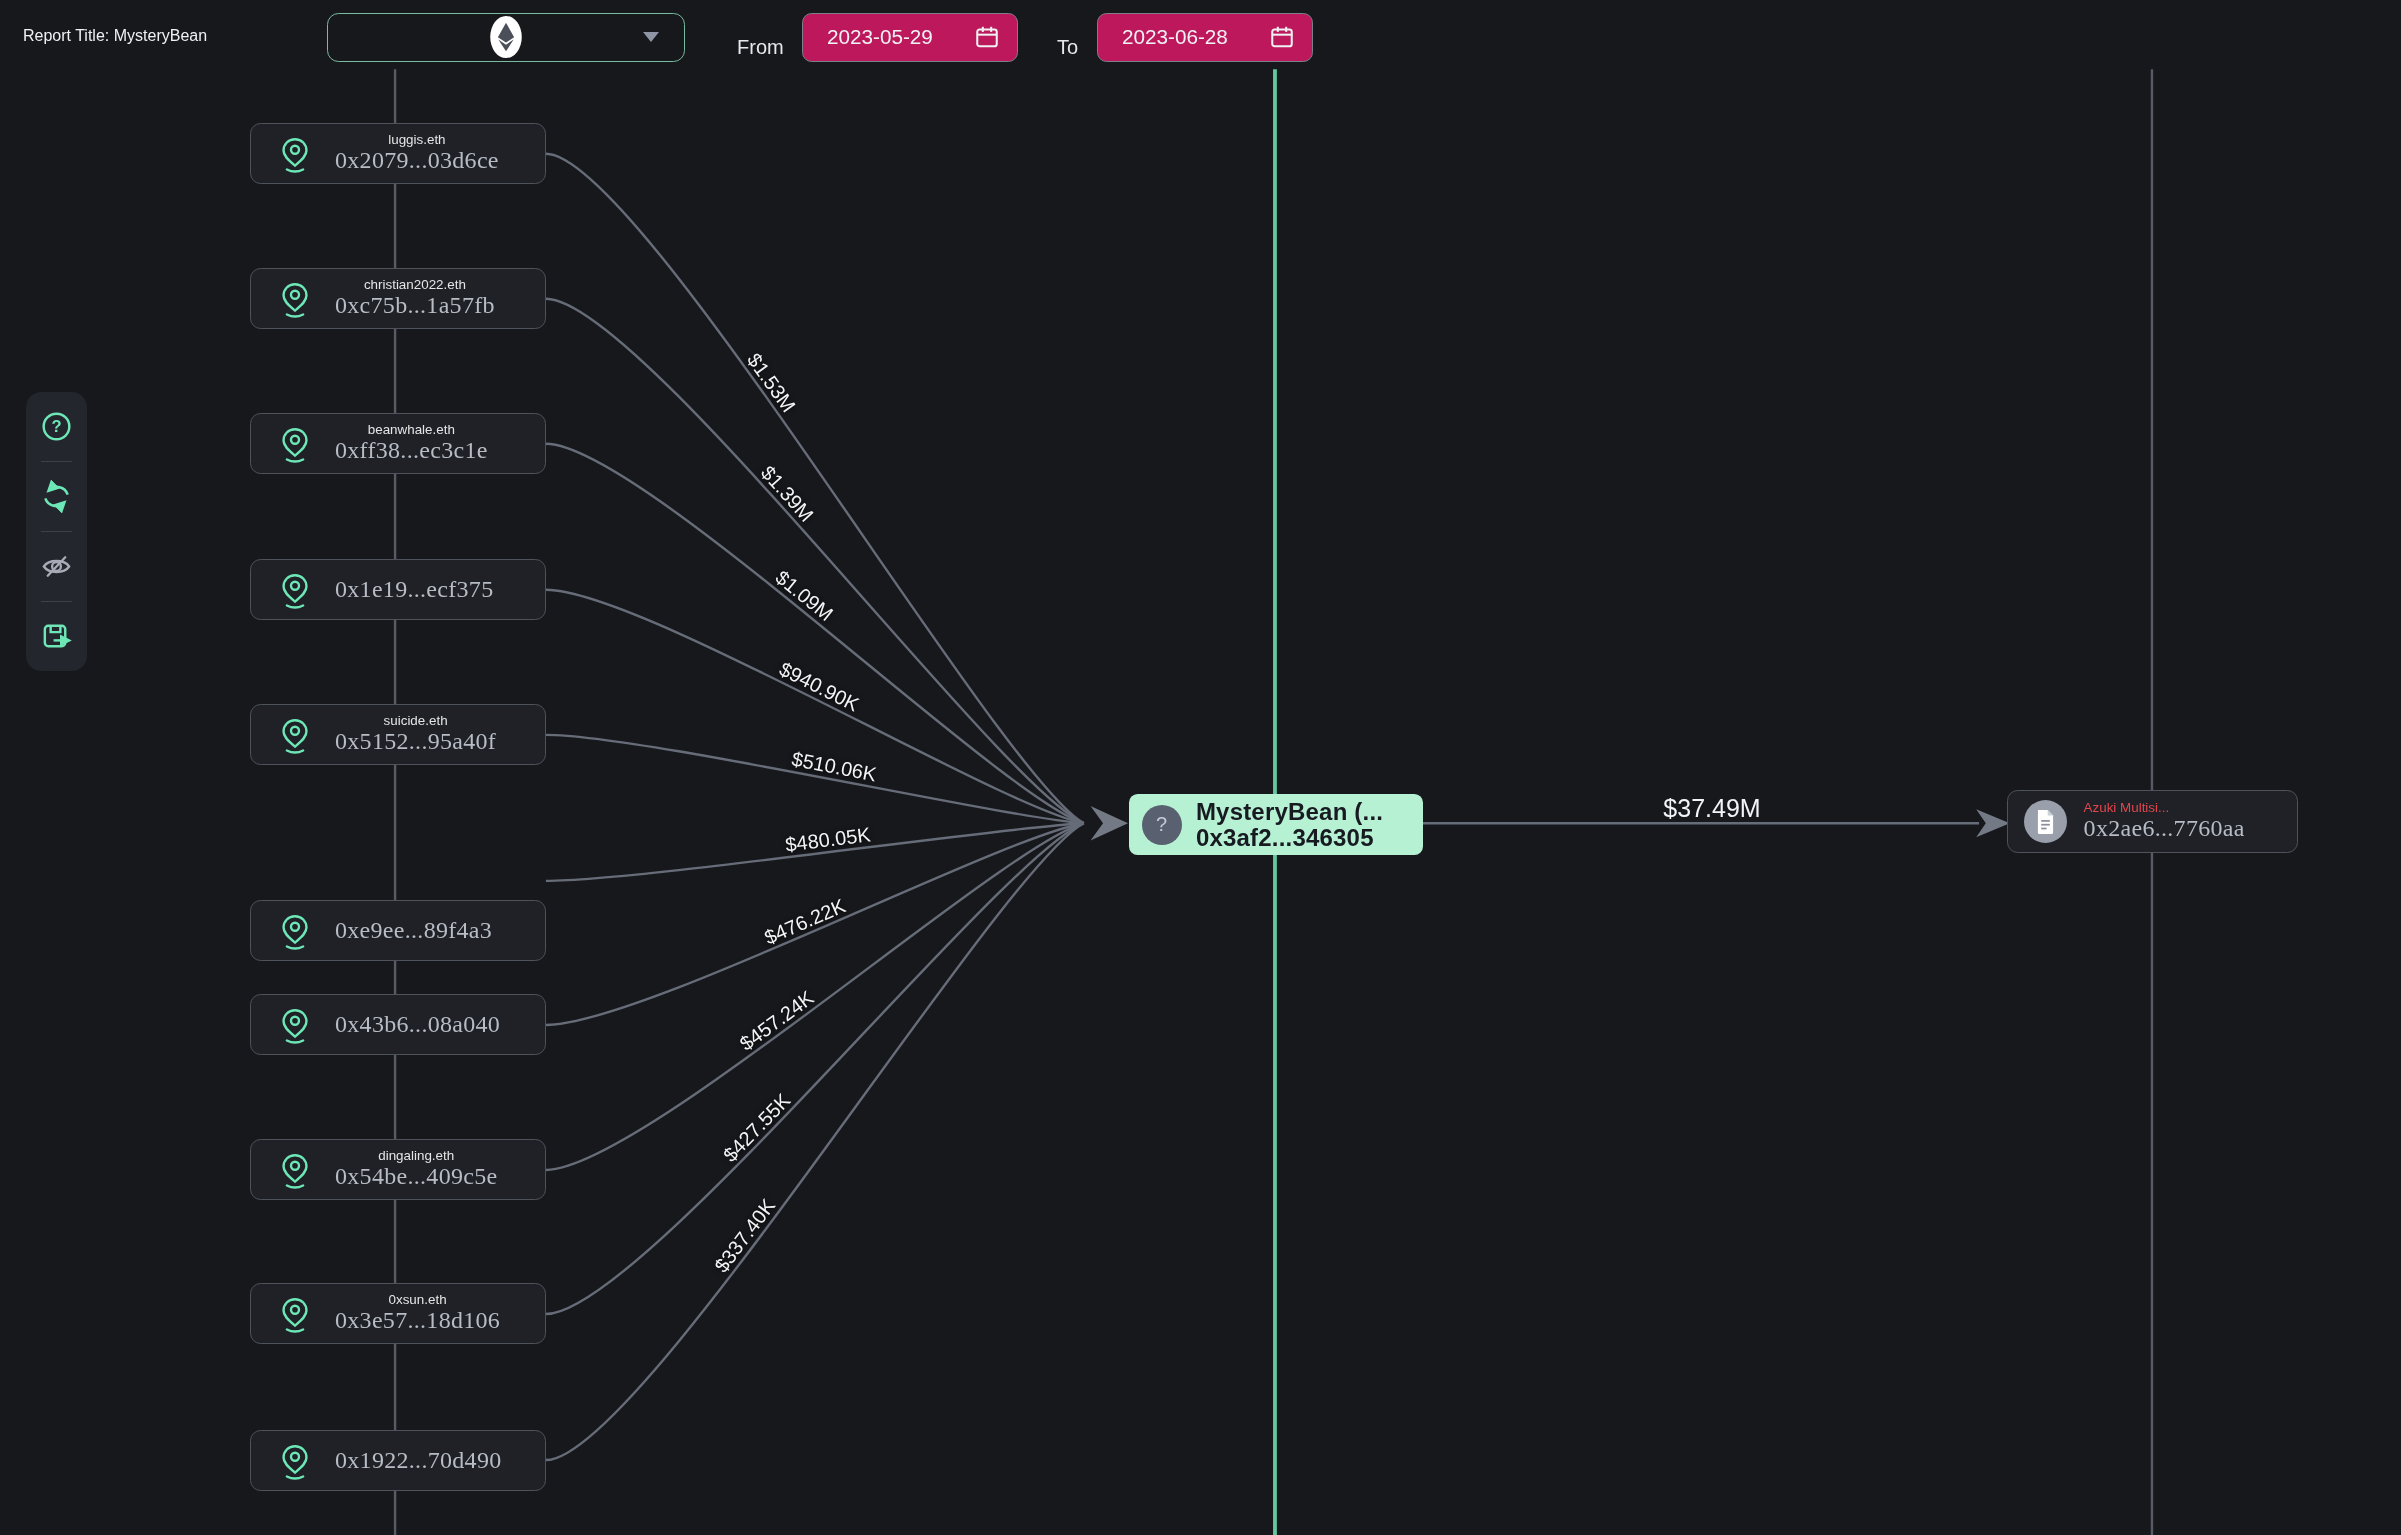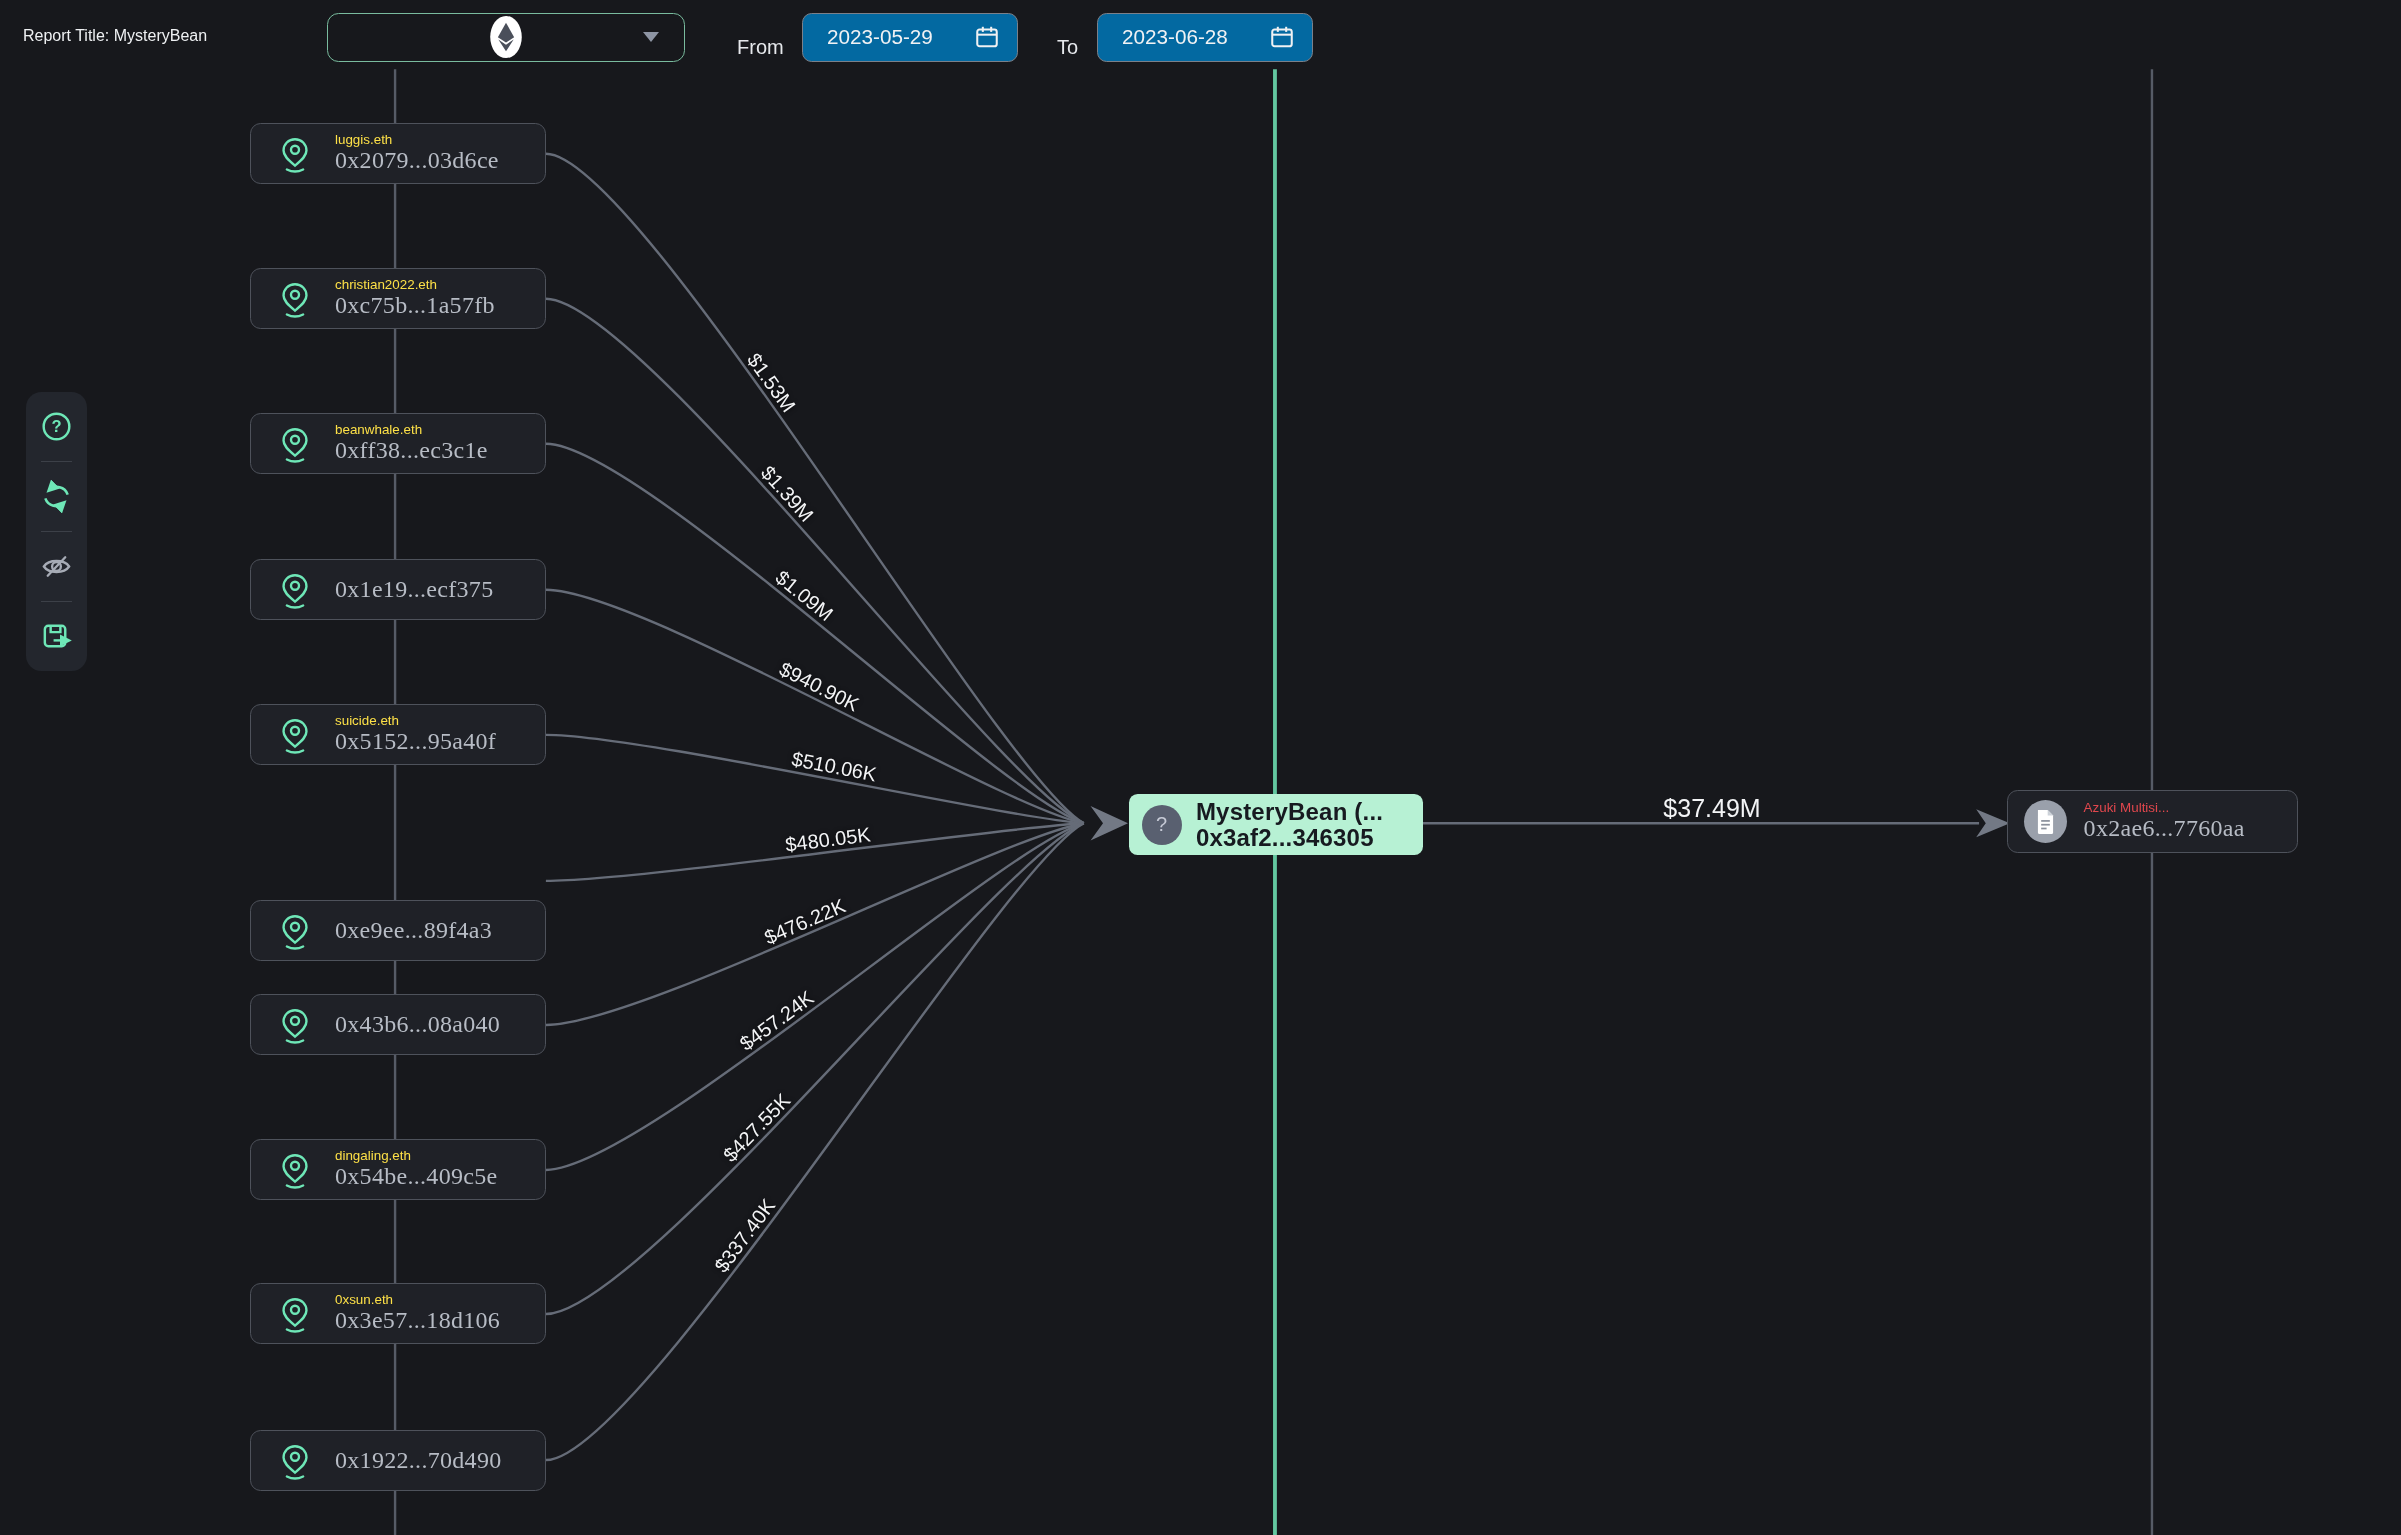--- a/index.html
+++ b/index.html
@@ -19,35 +19,35 @@
     color:#eff1f3;font-size:16px;}
   .chain-select{position:absolute;left:327px;top:12.5px;width:358px;height:49px;
     border:1.4px solid #79bb9e;border-radius:11.5px;box-sizing:border-box;
     display:flex;align-items:center;justify-content:center;cursor:pointer;background:#17181c;}
   .chain-caret{position:absolute;right:25px;top:50%;margin-top:-4.8px;width:0;height:0;
     border-left:8.6px solid transparent;border-right:8.6px solid transparent;border-top:10.6px solid #8e95a4;}
   .date-label{position:absolute;top:12px;height:71px;display:flex;align-items:center;
     color:#e6e8ec;font-size:20px;}
   .date-input{position:absolute;top:12.5px;height:49px;width:216px;box-sizing:border-box;
     border:1.4px solid #7b8089;border-radius:9.6px;display:flex;align-items:center;
-    padding:0 17.3px 0 24px;color:#f1f2f4;font-size:20.7px;cursor:pointer;background:#0369a1;}
+    padding:0 17.3px 0 24px;color:#f1f2f4;font-size:20.7px;cursor:pointer;background:#be185d;}
   .date-input .val{flex:1;}
   
   .toolrail{position:absolute;left:26px;top:392px;width:61px;height:279px;background:#23262d;
     border-radius:15.4px;display:flex;flex-direction:column;align-items:center;
     justify-content:space-evenly;}
   .tool-btn{width:37px;height:37px;display:flex;align-items:center;justify-content:center;cursor:pointer;}
   .tool-sep{width:31px;height:1px;background:#3c4048;}
   
   .node{position:absolute;left:250px;width:296px;height:61px;background:#1f2127;
     border:1.9px solid #4e525b;border-radius:10.6px;box-sizing:border-box;
     display:flex;align-items:center;padding-left:23px;gap:19px;cursor:pointer;}
   .pin{stroke:#6ee7b7;fill:none;stroke-width:2.5px;stroke-linecap:round;flex:0 0 auto;}
   .node-text{display:flex;flex-direction:column;justify-content:center;line-height:1.15;}
-  .node-name{font-size:13.4px;color:#fde047;}
+  .node-name{font-size:13.4px;color:#e5e5e5;text-align:center;}
   .node-name:empty{display:none;}
   .node-addr{font-size:24px;color:#b7bcc5;letter-spacing:0.3px;font-family:Liberation Serif, serif;}
   .central{position:absolute;left:1129px;top:794px;width:294px;height:61px;background:#b7f1d4;
     border-radius:8.6px;display:flex;align-items:center;padding-left:12.5px;gap:14.4px;
     box-sizing:border-box;cursor:pointer;}
   .central .avatar{width:40px;height:40px;border-radius:50%;background:#596070;color:#c6cad6;
     display:flex;align-items:center;justify-content:center;font-size:20px;flex:0 0 auto;}
   .central .node-text{line-height:1.08;}
   .central-name,.central-addr{font-size:24px;color:#171a20;font-weight:700;letter-spacing:0.2px;}
   .target{position:absolute;left:2007px;top:790px;width:291px;height:63px;background:#1f2127;

